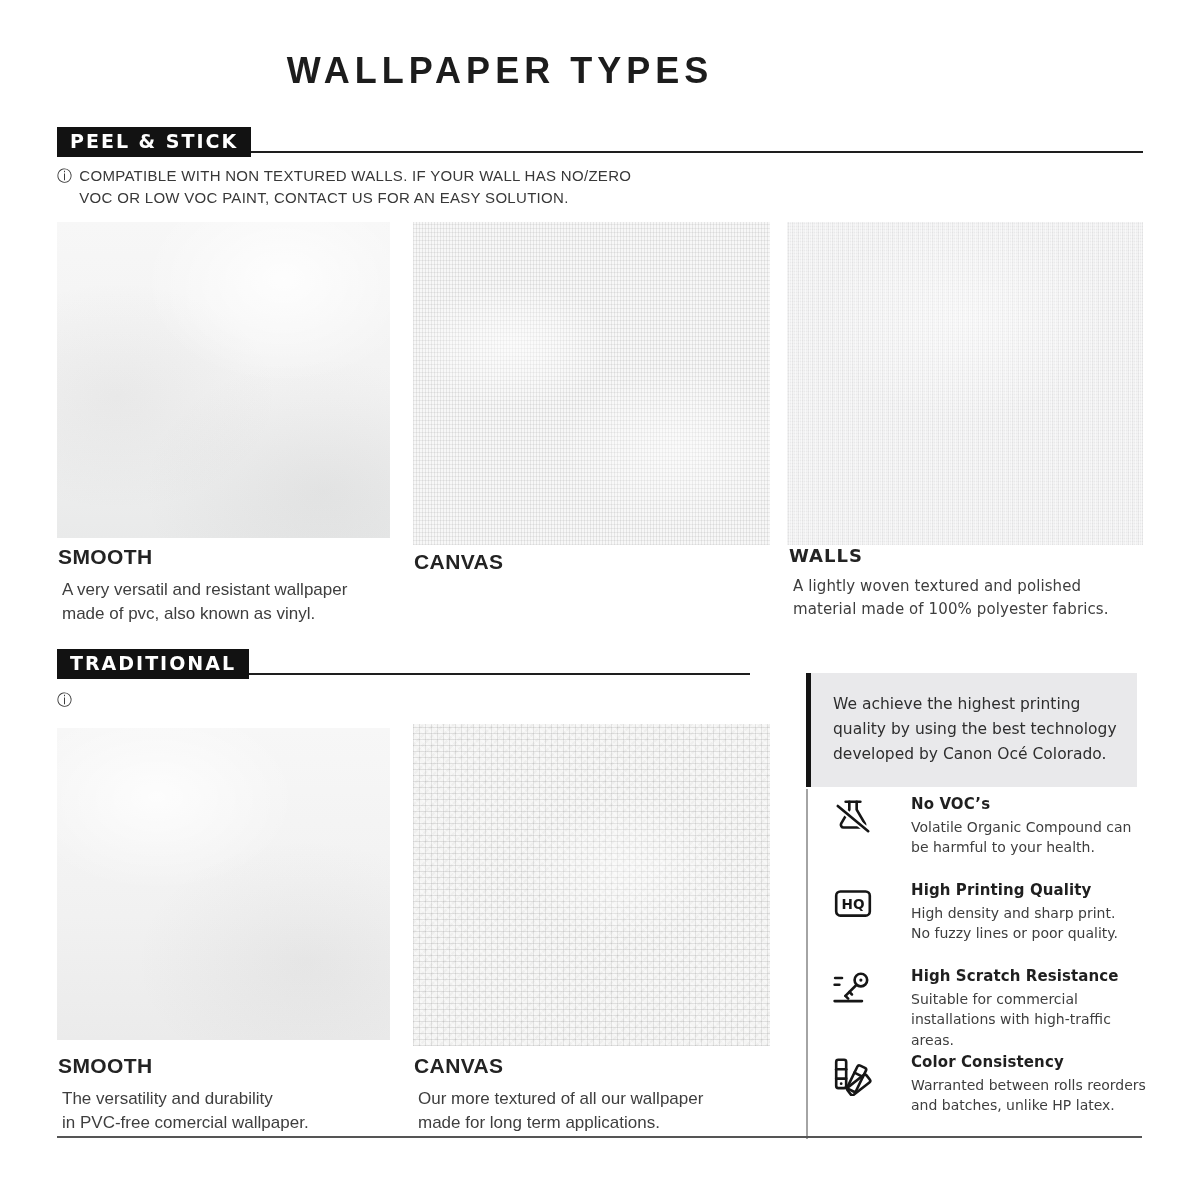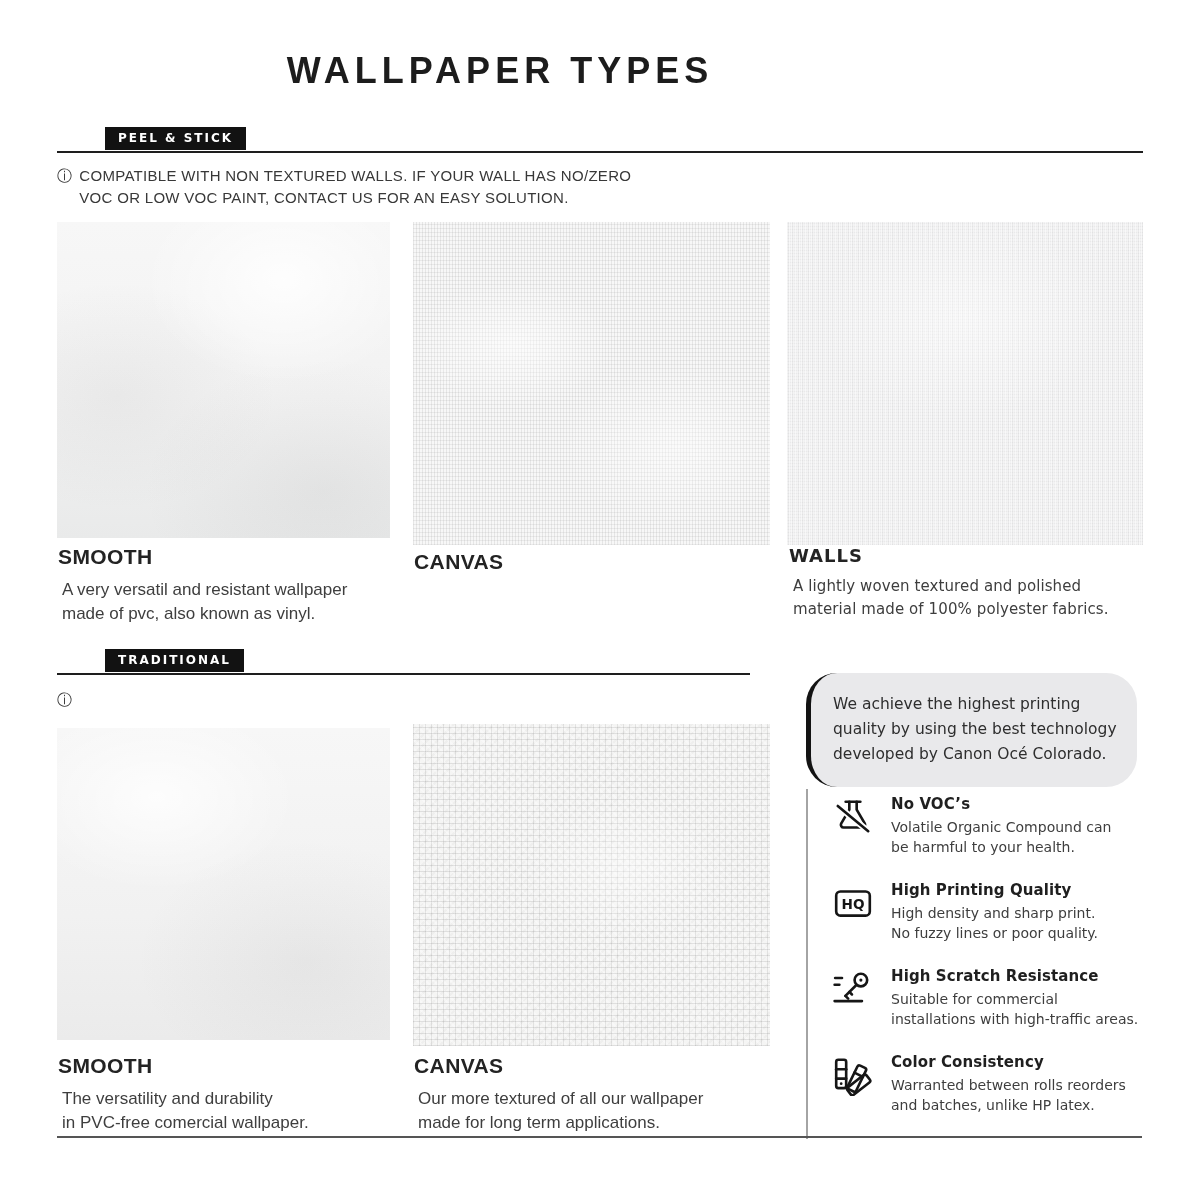--- a/index.html
+++ b/index.html
@@ -7,22 +7,22 @@
         font-family:"Liberation Sans",sans-serif;color:#2d2d2d;}
   .pre{white-space:pre-line;}
 
   
   .page-title{position:absolute;left:0;top:50px;width:1000px;text-align:center;margin:0;
     font-family:"Liberation Sans",sans-serif;font-weight:700;font-size:36px;
     letter-spacing:5px;color:#1c1c1c;}
 
   
   .section-label{position:absolute;background:#121212;color:#fff;
-    font-family:"DejaVu Sans",sans-serif;font-weight:700;font-size:12px;
-    letter-spacing:2px;padding:5px 13px 6px;line-height:1;margin-left:48px;}
+    font-family:"DejaVu Sans",sans-serif;font-weight:700;font-size:19px;
+    letter-spacing:2px;padding:5px 13px 6px;line-height:1;}
   .rule{position:absolute;height:2px;background:#1e1e1e;}
   .rule-gray{position:absolute;height:2px;background:#555;}
 
   
   .note{position:absolute;display:flex;gap:7px;align-items:flex-start;
     font-size:15px;letter-spacing:.3px;color:#383838;line-height:1.45;}
   .info-glyph{font-size:15px;line-height:1.45;color:#383838;}
 
   
   .swatch{position:absolute;}
@@ -55,26 +55,26 @@
   
   .caption{position:absolute;}
   .caption h3{margin:0 0 9px;font-size:21px;font-weight:700;letter-spacing:.4px;color:#232323;}
   .caption p{margin:4px;font-size:17px;line-height:1.42;color:#3e3e3e;}
   .caption.geo h3{font-family:"DejaVu Sans",sans-serif;font-size:18px;letter-spacing:1px;}
   .caption.geo p{font-family:"DejaVu Sans",sans-serif;font-size:15px;letter-spacing:.1px;line-height:1.5;}
 
   
   .quote-box{position:absolute;left:806px;top:673px;width:331px;box-sizing:border-box;
     background:#e9e9eb;border-left:5px solid #131313;padding:19px 18px 20px 22px;
-    font-family:"DejaVu Sans",sans-serif;font-size:15.5px;line-height:1.62;color:#2e2e2e;border-radius:31px;}
+    font-family:"DejaVu Sans",sans-serif;font-size:15.5px;line-height:1.62;color:#2e2e2e;}
 
   
   .features{position:absolute;left:806px;top:789px;width:345px;border-left:2px solid #a4a4a4;
     padding:6px 0 0 22px;box-sizing:border-box;}
-  .feature{display:flex;gap:15px;align-items:flex-start;height:86px;}
+  .feature{display:flex;gap:35px;align-items:flex-start;height:86px;}
   .feature .icon-box{flex:0 0 46px;display:flex;justify-content:center;padding-top:1px;}
   .feature h4{margin:0 0 4px;font-family:"DejaVu Sans",sans-serif;font-size:15px;
     font-weight:700;color:#1f1f1f;letter-spacing:.1px;}
   .feature p{margin:0;font-family:"DejaVu Sans",sans-serif;font-size:14px;
     line-height:1.45;color:#3e3e3e;}
   .icn{stroke:#161616;stroke-width:2.5;fill:none;stroke-linecap:round;stroke-linejoin:round;}
 </style>
 </head>
 <body>
 

